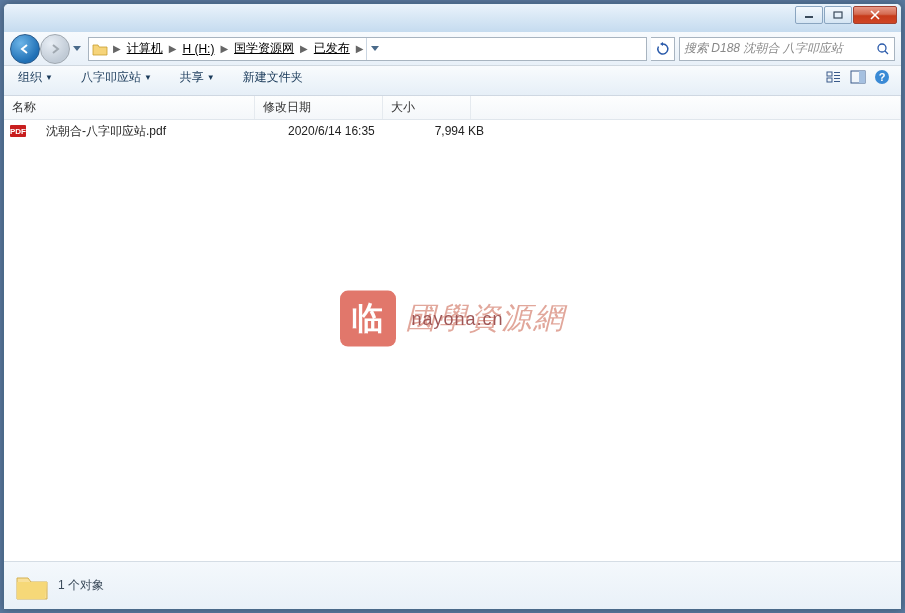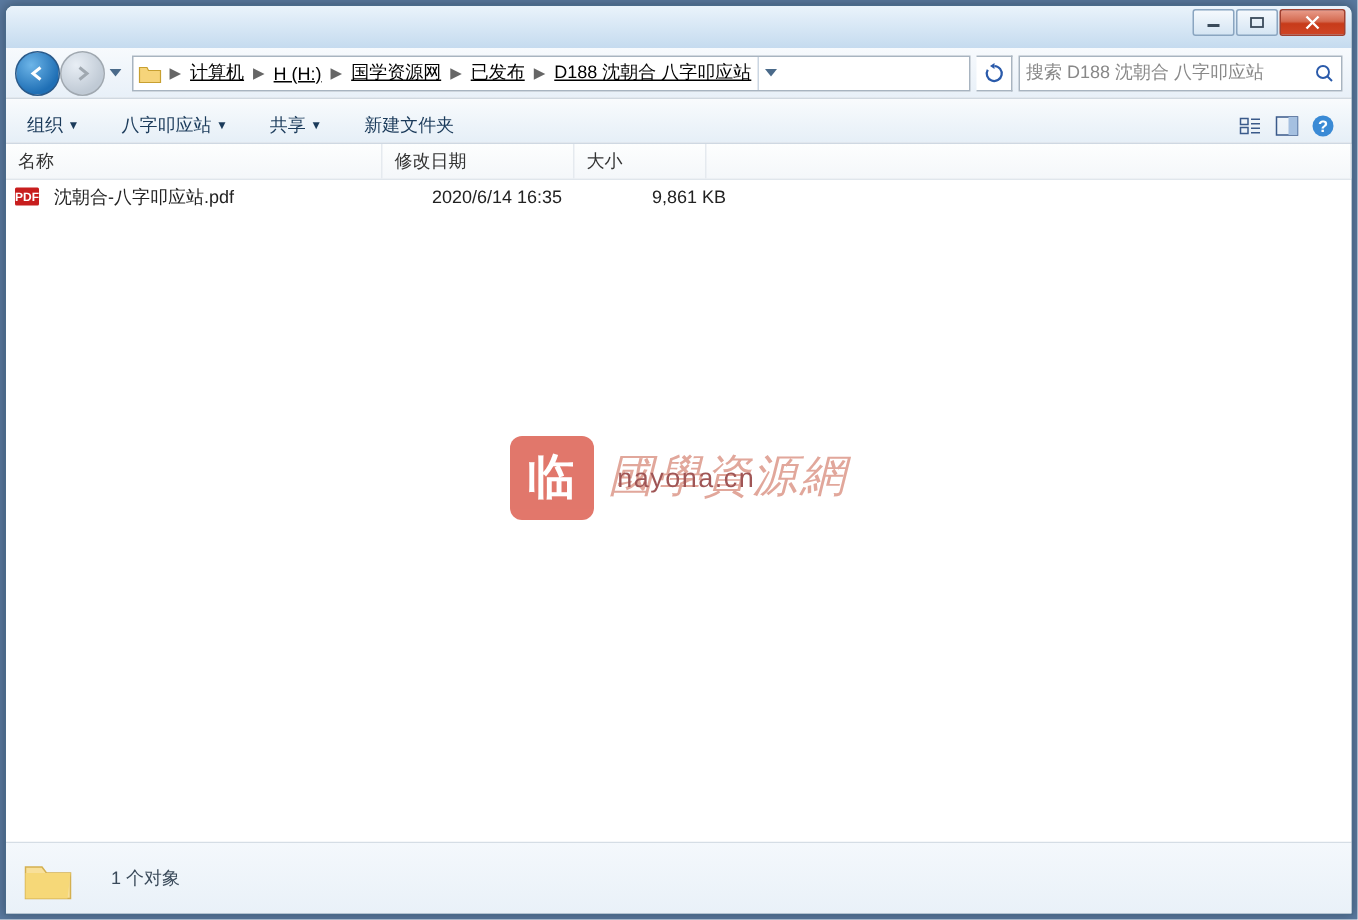--- a/index.html
+++ b/index.html
@@ -13,46 +13,46 @@
 .nav-arrows { display: flex; align-items: center; }
 .nav-circle { width: 30px; height: 30px; border-radius: 50%; background: radial-gradient(circle at 35% 30%, #6db5e8, #1f6fb5 70%); border: 1px solid #2a5a8a; display: flex; align-items: center; justify-content: center; color: #fff; }
 .nav-circle.disabled { background: radial-gradient(circle at 35% 30%, #e8eef5, #c0cad5 70%); border-color: #a0a8b0; color: #888; }
 .nav-dd { width: 14px; height: 30px; display: flex; align-items: center; justify-content: center; color: #4a6a8a; }
 .breadcrumb { flex: 1; height: 24px; background: #fff; border: 1px solid #a8b4c0; display: flex; align-items: center; font-size: 12px; overflow: hidden; }
 .bc-icon { width: 18px; height: 18px; margin: 0 2px; display: flex; align-items: center; justify-content: center; }
 .bc-seg { padding: 0 4px; height: 100%; display: flex; align-items: center; cursor: pointer; white-space: nowrap; text-decoration: underline; }
 .bc-sep { color: #666; padding: 0 2px; font-size: 10px; }
 .bc-dd { width: 18px; border-left: 1px solid #cbd6e2; height: 100%; display: flex; align-items: center; justify-content: center; color: #4a6a8a; }
 .refresh-btn { width: 24px; height: 24px; border: 1px solid #a8b4c0; border-left: none; background: #fff; display: flex; align-items: center; justify-content: center; color: #2a5aaa; }
-.search { width: 216px; height: 24px; background: #fff; border: 1px solid #a8b4c0; display: flex; align-items: center; padding: 0 4px; font-size: 12px; color: #888; }
+.search { width: 216px; height: 24px; background: #fff; border: 1px solid #a8b4c0; display: flex; align-items: center; padding: 0 4px; font-size: 12px; color: #888; font-style: italic; }
 .search-txt { flex: 1; white-space: nowrap; overflow: hidden; }
 .search svg { flex-shrink: 0; }
-.toolbar { height: 30px; background: linear-gradient(to bottom, #f9fbfd 0%, #eff5fa 50%, #e6eff7 100%); border-bottom: 1px solid #cfd8e2; display: flex; align-items: flex-end; padding: 0 8px; font-size: 12px; color: #1a3a5a; }
+.toolbar { height: 30px; background: linear-gradient(to bottom, #f9fbfd 0%, #eff5fa 50%, #e6eff7 100%); border-bottom: 1px solid #cfd8e2; display: flex; align-items: flex-start; padding: 0 8px; font-size: 12px; color: #1a3a5a; }
 .tb-item { padding: 3px 6px; display: flex; align-items: center; gap: 3px; cursor: pointer; border-radius: 2px; }
 .tb-dd { font-size: 8px; }
 .tb-sep { width: 16px; }
 .tb-right { margin-left: auto; display: flex; gap: 2px; }
 .tb-ricon { width: 22px; height: 22px; display: flex; align-items: center; justify-content: center; cursor: pointer; border-radius: 2px; }
 .headers { height: 24px; background: linear-gradient(to bottom, #fdfefe, #f4f7fa); border-bottom: 1px solid #e0e6ec; display: flex; font-size: 12px; color: #333; }
 .hdr { padding: 4px 8px; border-right: 1px solid #e5eaef; display: flex; align-items: center; }
 .hdr-name { width: 251px; }
 .hdr-date { width: 128px; }
 .hdr-size { width: 88px; font-family: Liberation Mono, monospace; }
 .hdr-rest { flex: 1; }
 .filelist { flex: 1; background: #fff; overflow: auto; position: relative; }
 .filerow { display: flex; height: 22px; align-items: center; font-size: 12px; color: #222; }
-.fcell-name { width: 276px; padding-left: 6px; display: flex; align-items: center; gap: 10px; }
+.fcell-name { width: 276px; padding-left: 6px; display: flex; align-items: center; gap: 20px; }
 .fcell-date { width: 128px; padding-left: 8px; }
 .fcell-size { width: 88px; text-align: right; padding-right: 12px; }
 .pdf-icon { width: 16px; height: 12px; background: #c81e1e; color: #fff; font-size: 8px; font-weight: bold; display: flex; align-items: center; justify-content: center; border-radius: 1px; }
 .watermark { position: absolute; left: 50%; top: 50%; transform: translate(-50%, -90%); display: flex; align-items: center; gap: 10px; opacity: 0.75; pointer-events: none; }
 .wm-badge { width: 56px; height: 56px; background: #d84a3a; border-radius: 8px; color: #fff; display: flex; align-items: center; justify-content: center; font-size: 32px; font-weight: bold; }
 .wm-text { font-size: 30px; color: #d88a7a; letter-spacing: 2px; font-style: italic; }
 .wm-sub { font-size: 18px; color: #7f1d1d; position: absolute; left: 72px; top: 18px; letter-spacing: 1px; }
-.statusbar { height: 48px; background: linear-gradient(to bottom, #f4f8fc, #e9f1f8); border-top: 1px solid #d5dde5; display: flex; align-items: center; padding: 4px 10px; font-size: 12px; color: #3a4a5a; gap: 24px; }
+.statusbar { height: 48px; background: linear-gradient(to bottom, #f4f8fc, #e9f1f8); border-top: 1px solid #d5dde5; display: flex; align-items: center; padding: 4px 10px; font-size: 12px; color: #3a4a5a; gap: 8px; }
 .folder-big { width: 36px; height: 32px; }
 </style>
 </head>
 <body>
 
 <div class="window">
 
   <div class="titlebar">
     <div class="win-btn">
       <svg width="10" height="8">
@@ -98,21 +98,20 @@
       </span>
       <span class="bc-sep">▶</span>
       <span class="bc-seg">计算机</span>
       <span class="bc-sep">▶</span>
       <span class="bc-seg">H (H:)</span>
       <span class="bc-sep">▶</span>
       <span class="bc-seg">国学资源网</span>
       <span class="bc-sep">▶</span>
       <span class="bc-seg">已发布</span>
       <span class="bc-sep">▶</span>
-      <span class="bc-seg">D188 沈朝合 八字叩应站</span>
       <span class="bc-dd">
         <svg width="8" height="6">
             <path d="M0 0 L4 5 L8 0" fill="#4a6a8a"></path>
           </svg>
       </span>
     </div>
     <div class="refresh-btn">
       <svg width="14" height="14">
           <path d="M7 2 A5 5 0 1 1 2.5 4.5" fill="none" stroke="#2a5aaa" stroke-width="1.5"></path>
           <path d="M7 0 L7 4 L4 2 Z" fill="#2a5aaa"></path>
@@ -180,21 +179,21 @@
     <div class="hdr hdr-rest"></div>
   </div>
 
   <div class="filelist">
     <div class="filerow">
       <div class="fcell-name">
         <span class="pdf-icon">PDF</span>
         <span>沈朝合-八字叩应站.pdf</span>
       </div>
       <div class="fcell-date">2020/6/14 16:35</div>
-      <div class="fcell-size">9,861 KB</div>
+      <div class="fcell-size">7,994 KB</div>
     </div>
 
     <div class="watermark">
       <div class="wm-badge">临</div>
       <div class="wm-text">國學資源網</div>
       <div class="wm-sub">nayona.cn</div>
     </div>
   </div>
 
   <div class="statusbar">

